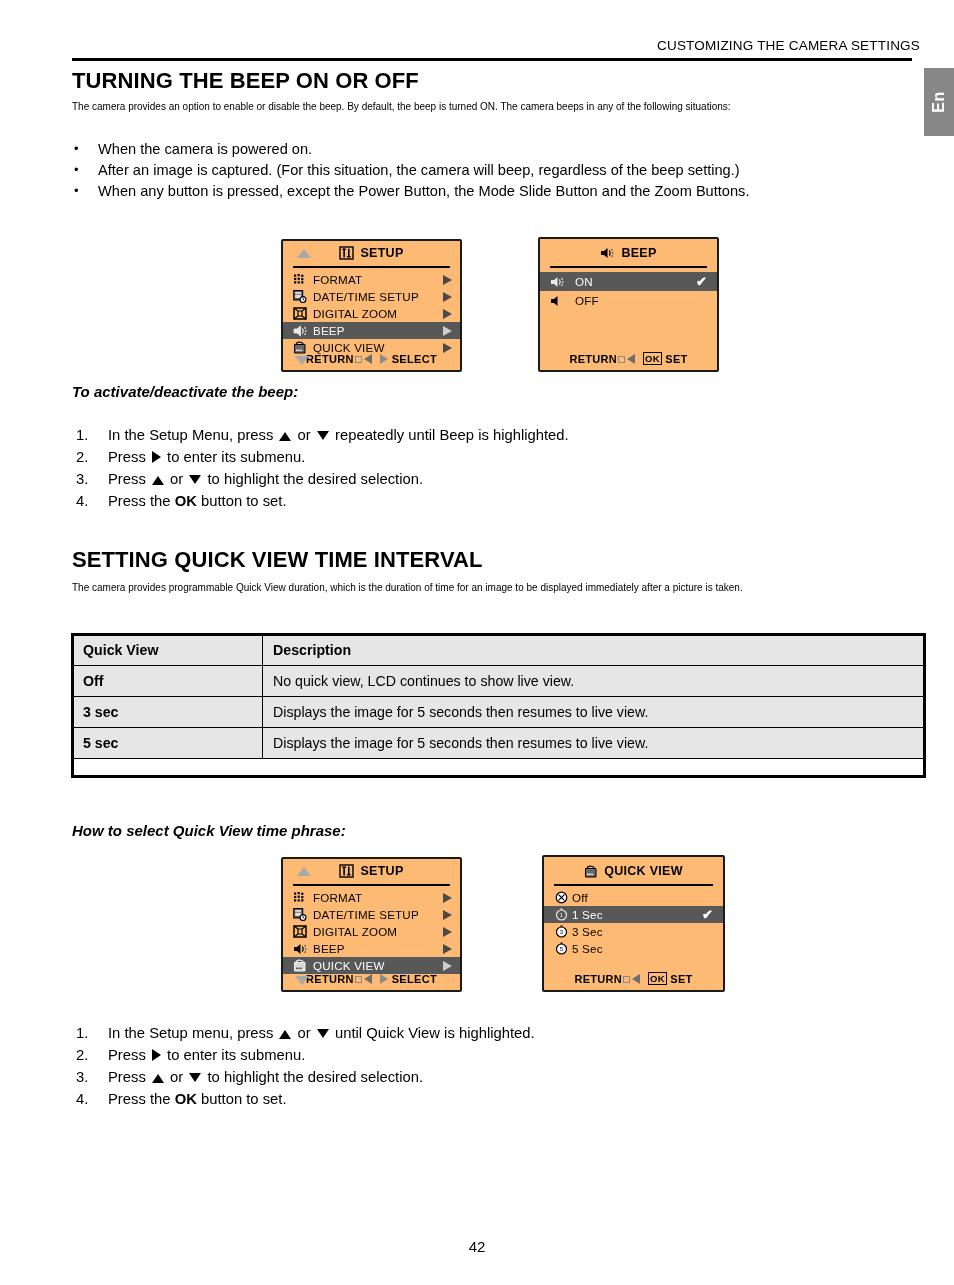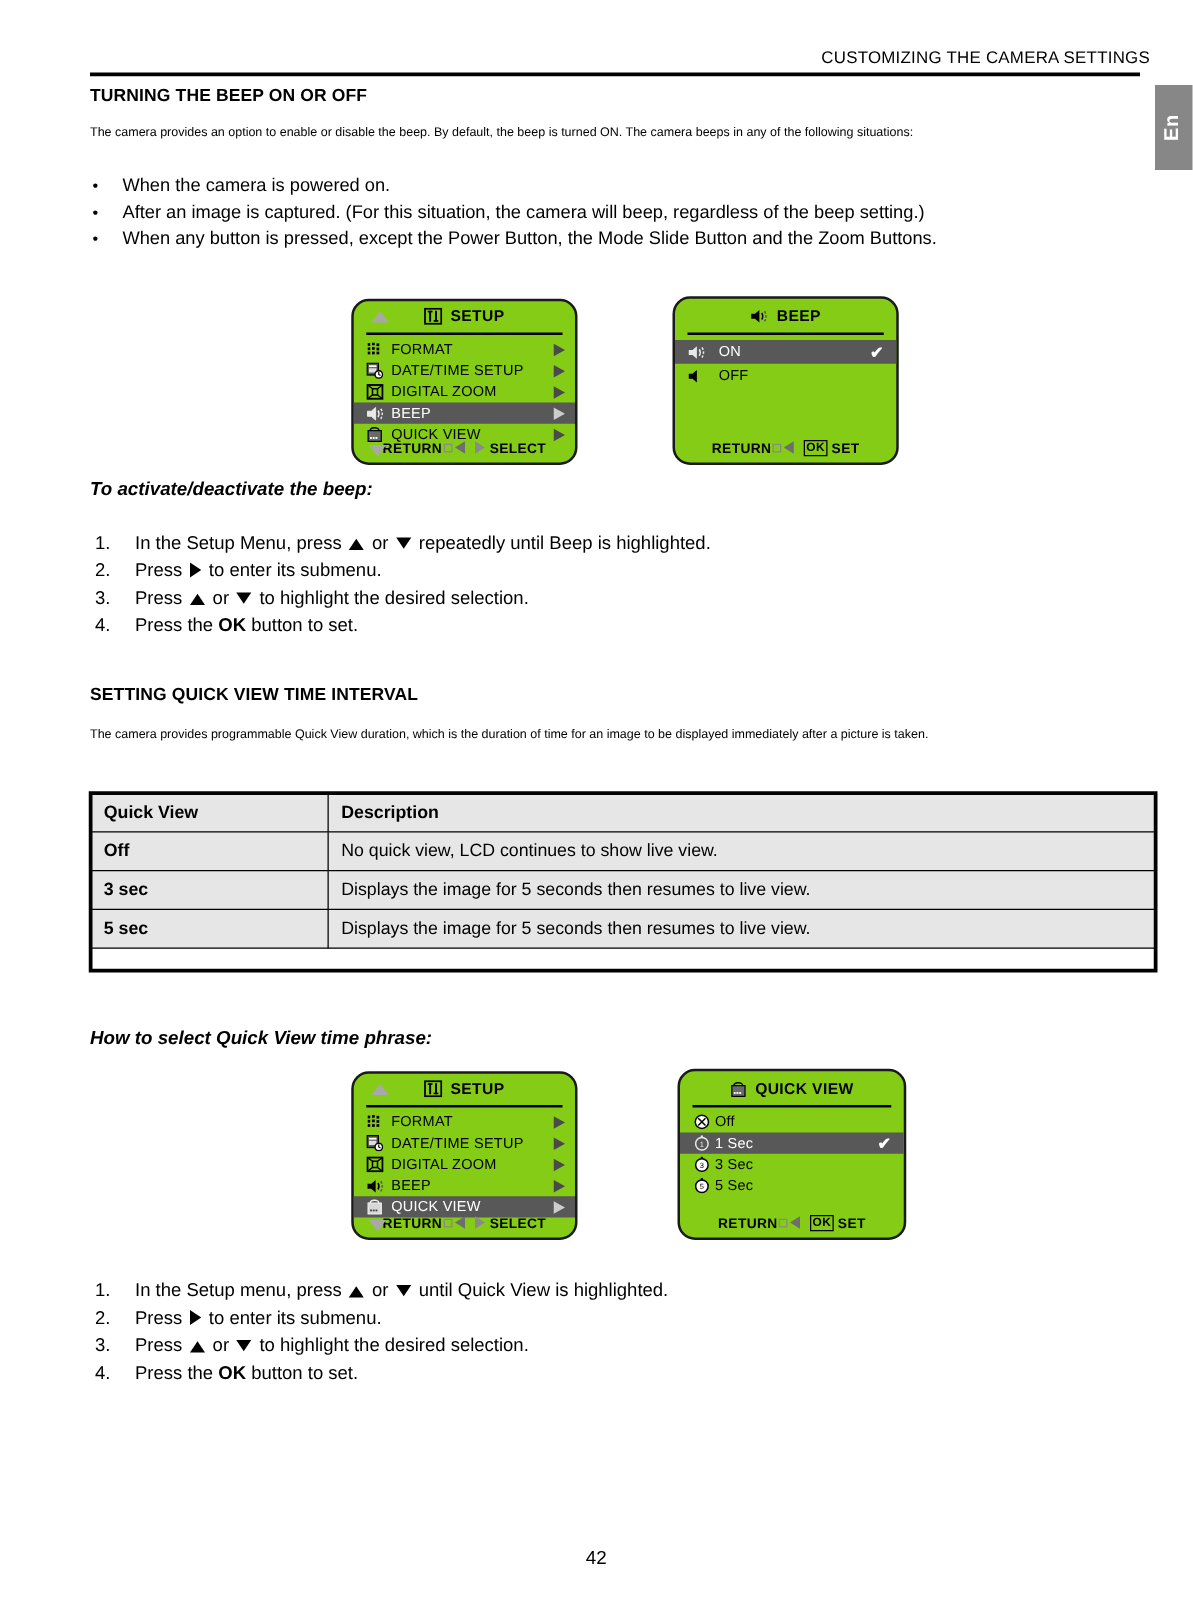--- a/index.html
+++ b/index.html
@@ -40,21 +40,21 @@
   }
   .lang-tab span {
     transform: rotate(-90deg);
     color: #ffffff;
     font-size: 16px;
     font-weight: bold;
     letter-spacing: .5px;
   }
 
   h2.sec {
-    font-size: 14px;
+    font-size: 22px;
     font-weight: bold;
     margin: 0;
     letter-spacing: .1px;
   }
   p.body {
     font-size: 10px;
     line-height: 20px;
     margin: 0;
   }
   ul.bullets { list-style: none; margin: 0; padding: 0; }
@@ -96,22 +96,22 @@
               border-top:9px solid #000; vertical-align: 0px; margin: 0 2px; }
   .tri-rt   { display:inline-block; width:0; height:0;
               border-top:6px solid transparent; border-bottom:6px solid transparent;
               border-left:9px solid #000; vertical-align: -1px; margin: 0 2px; }
   b.ok { font-weight: bold; }
 
   
   .lcd {
     position: absolute;
     border: 2px solid #1a1a1a;
-    border-radius: 14px;
-    background: #84cc16;
+    border-radius: 2px;
+    background: #fdba74;
   }
   .lcd-title {
     display: flex; align-items: center; justify-content: center;
     gap: 6px;
     height: 24px;
     font-size: 12.5px;
     font-weight: bold;
     letter-spacing: .3px;
   }
   .lcd-title .ttl-arrow-up {

